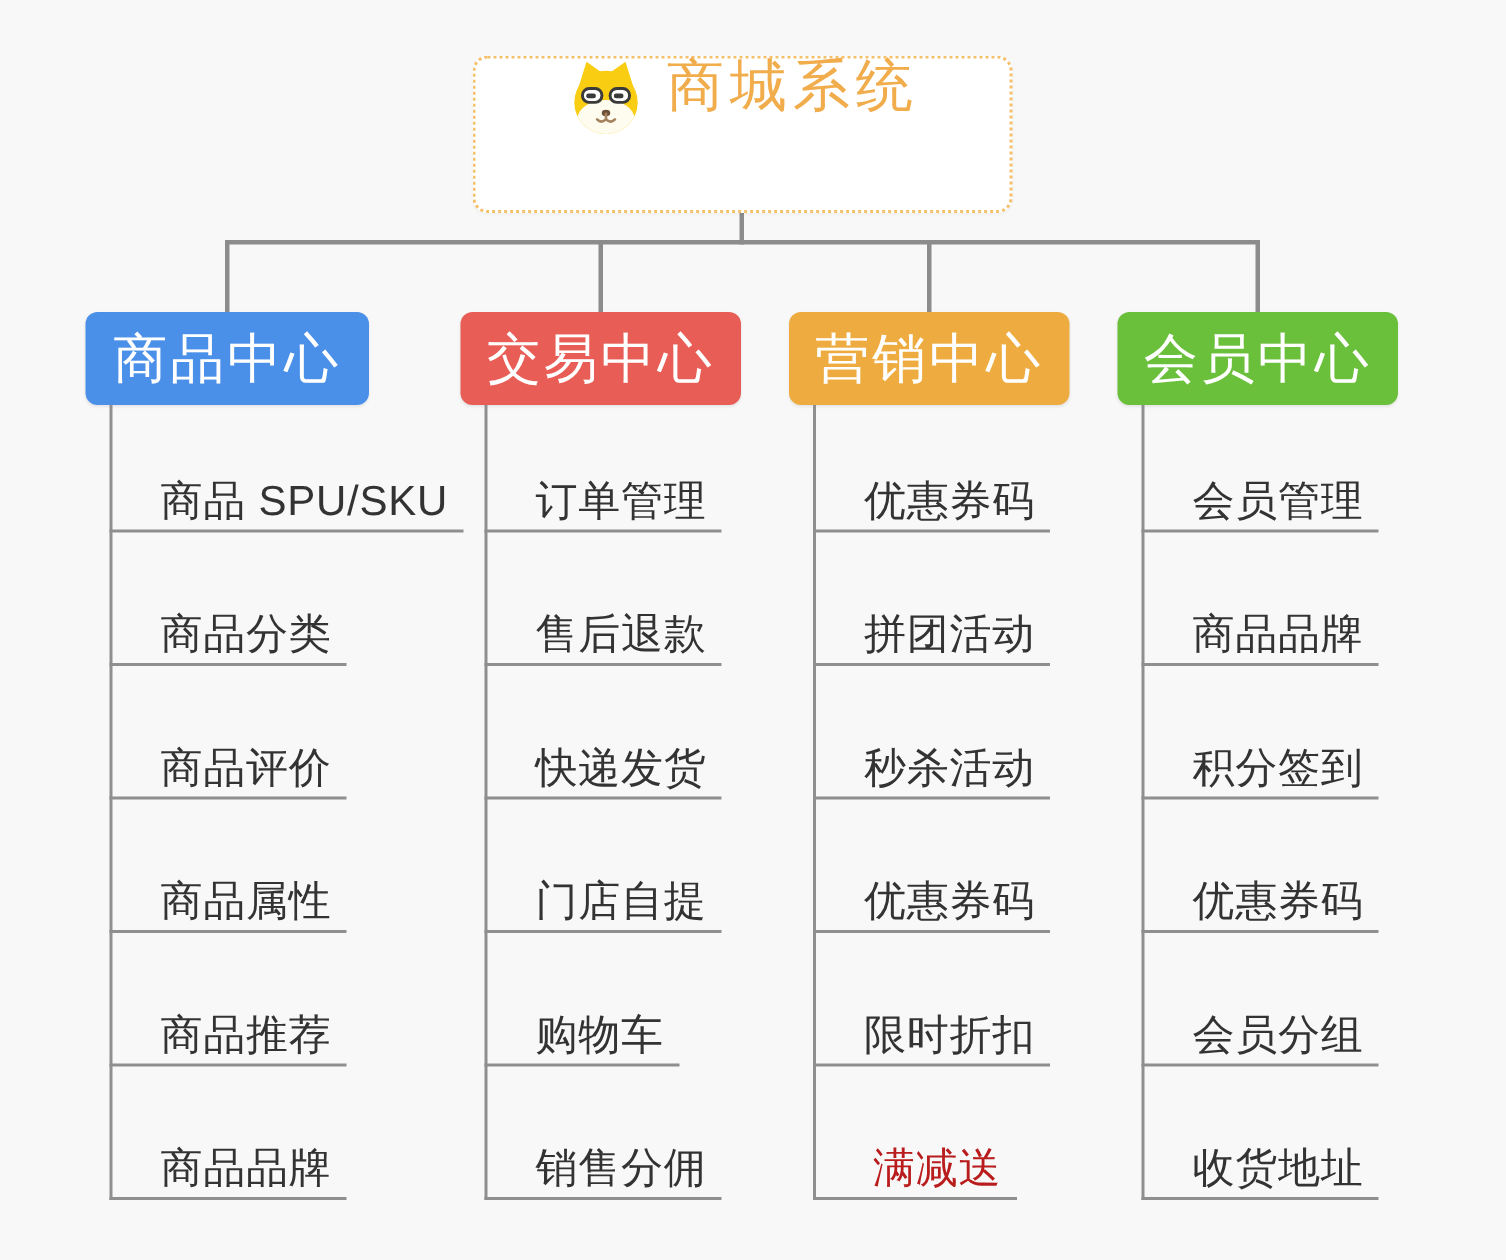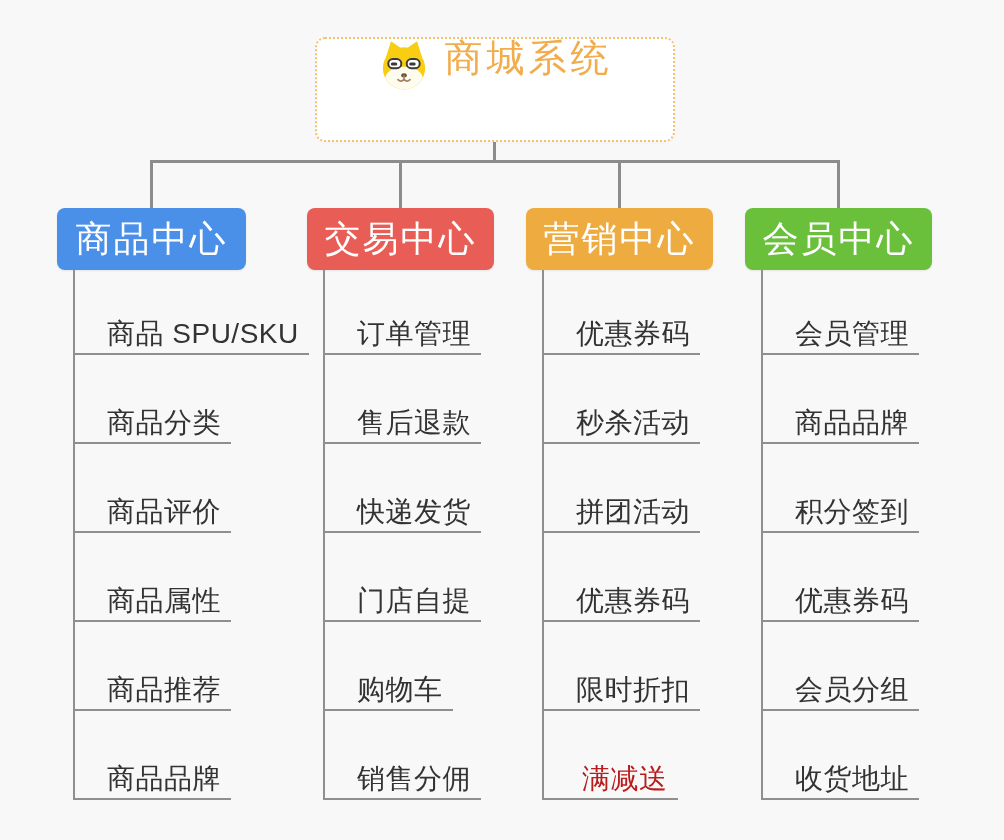--- a/index.html
+++ b/index.html
@@ -130,22 +130,22 @@
           <div class="item" style="border-bottom-color: rgb(143, 143, 143); color: rgb(51, 51, 51);">购物车</div>
           <div class="item" style="border-bottom-color: rgb(143, 143, 143); color: rgb(51, 51, 51);">销售分佣</div>
         </div>
       </div>
       <div class="branch">
         <div class="branch-header" style="background: rgb(238, 172, 64);">
           <span>营销中心</span>
         </div>
         <div class="branch-items">
           <div class="item" style="border-bottom-color: rgb(143, 143, 143); color: rgb(51, 51, 51);">优惠券码</div>
+          <div class="item" style="border-bottom-color: rgb(143, 143, 143); color: rgb(51, 51, 51);">拼团活动</div>
           <div class="item" style="border-bottom-color: rgb(143, 143, 143); color: rgb(51, 51, 51);">秒杀活动</div>
-          <div class="item" style="border-bottom-color: rgb(143, 143, 143); color: rgb(51, 51, 51);">拼团活动</div>
           <div class="item" style="border-bottom-color: rgb(143, 143, 143); color: rgb(51, 51, 51);">优惠券码</div>
           <div class="item" style="border-bottom-color: rgb(143, 143, 143); color: rgb(51, 51, 51);">限时折扣</div>
           <div class="item" style="border-bottom-color: rgb(143, 143, 143); color: #b91c1c; padding-left: 40px;">满减送</div>
         </div>
       </div>
       <div class="branch">
         <div class="branch-header" style="background: rgb(106, 191, 59);">
           <span>会员中心</span>
         </div>
         <div class="branch-items">

